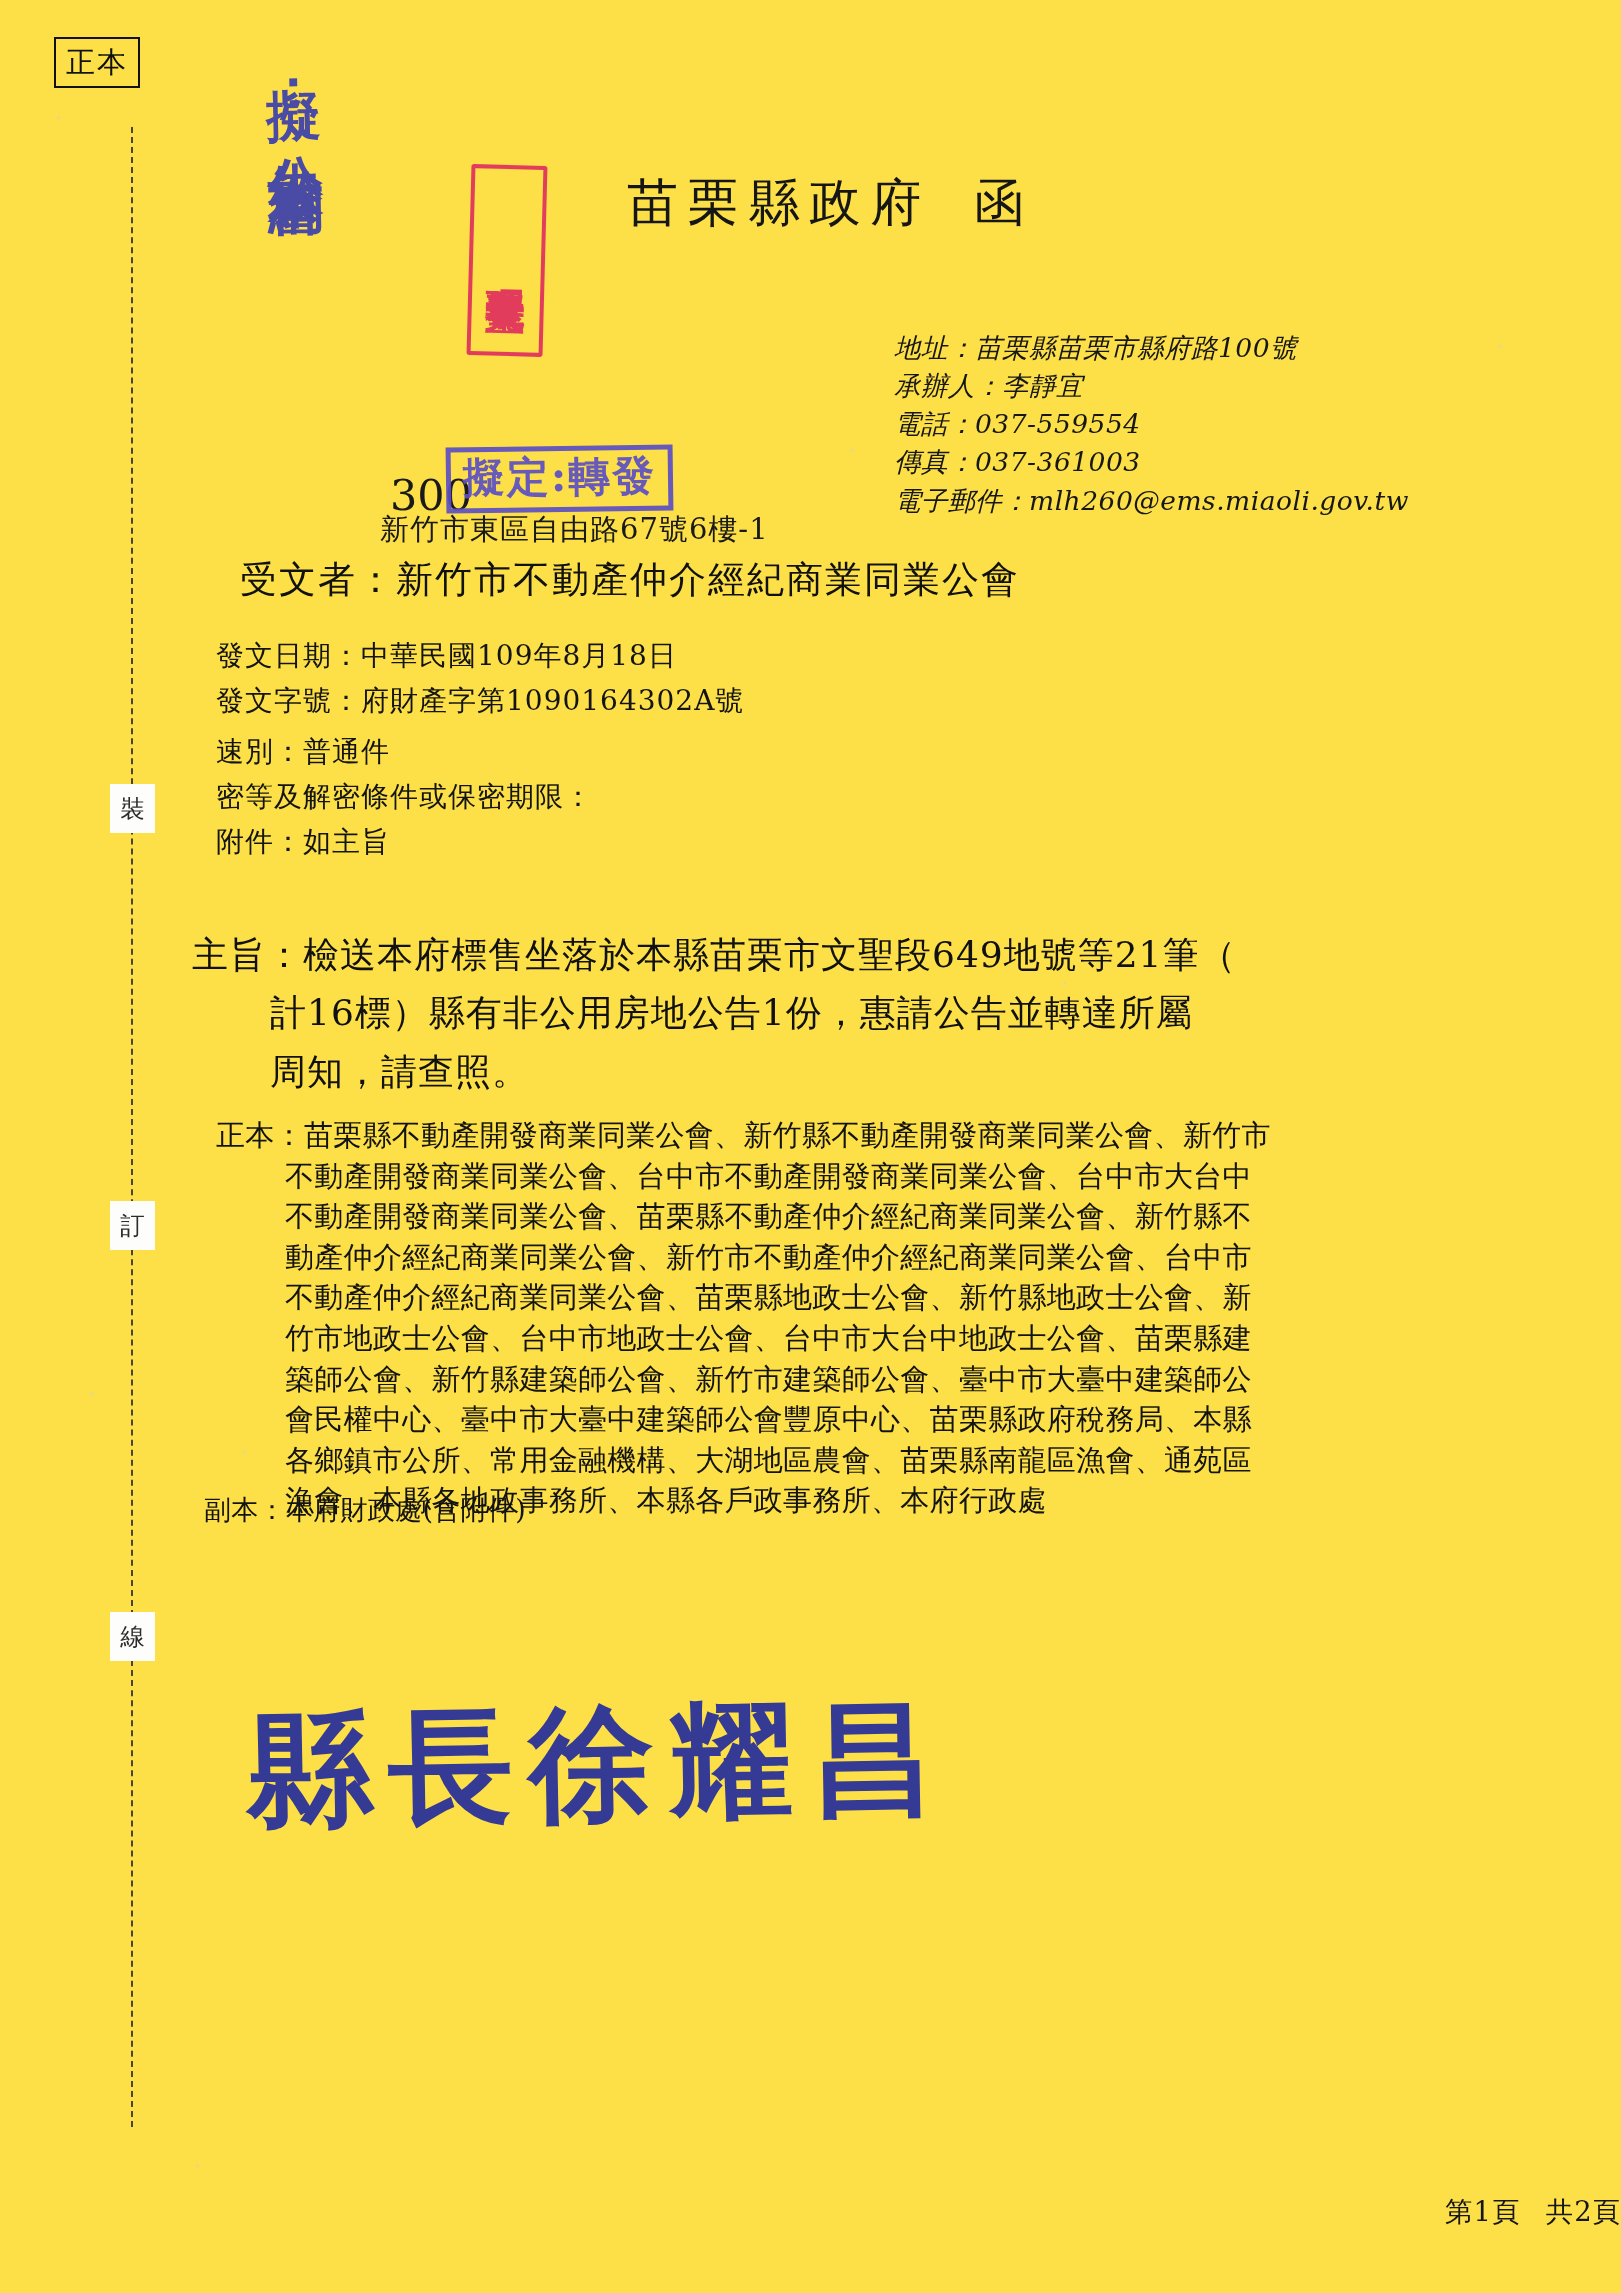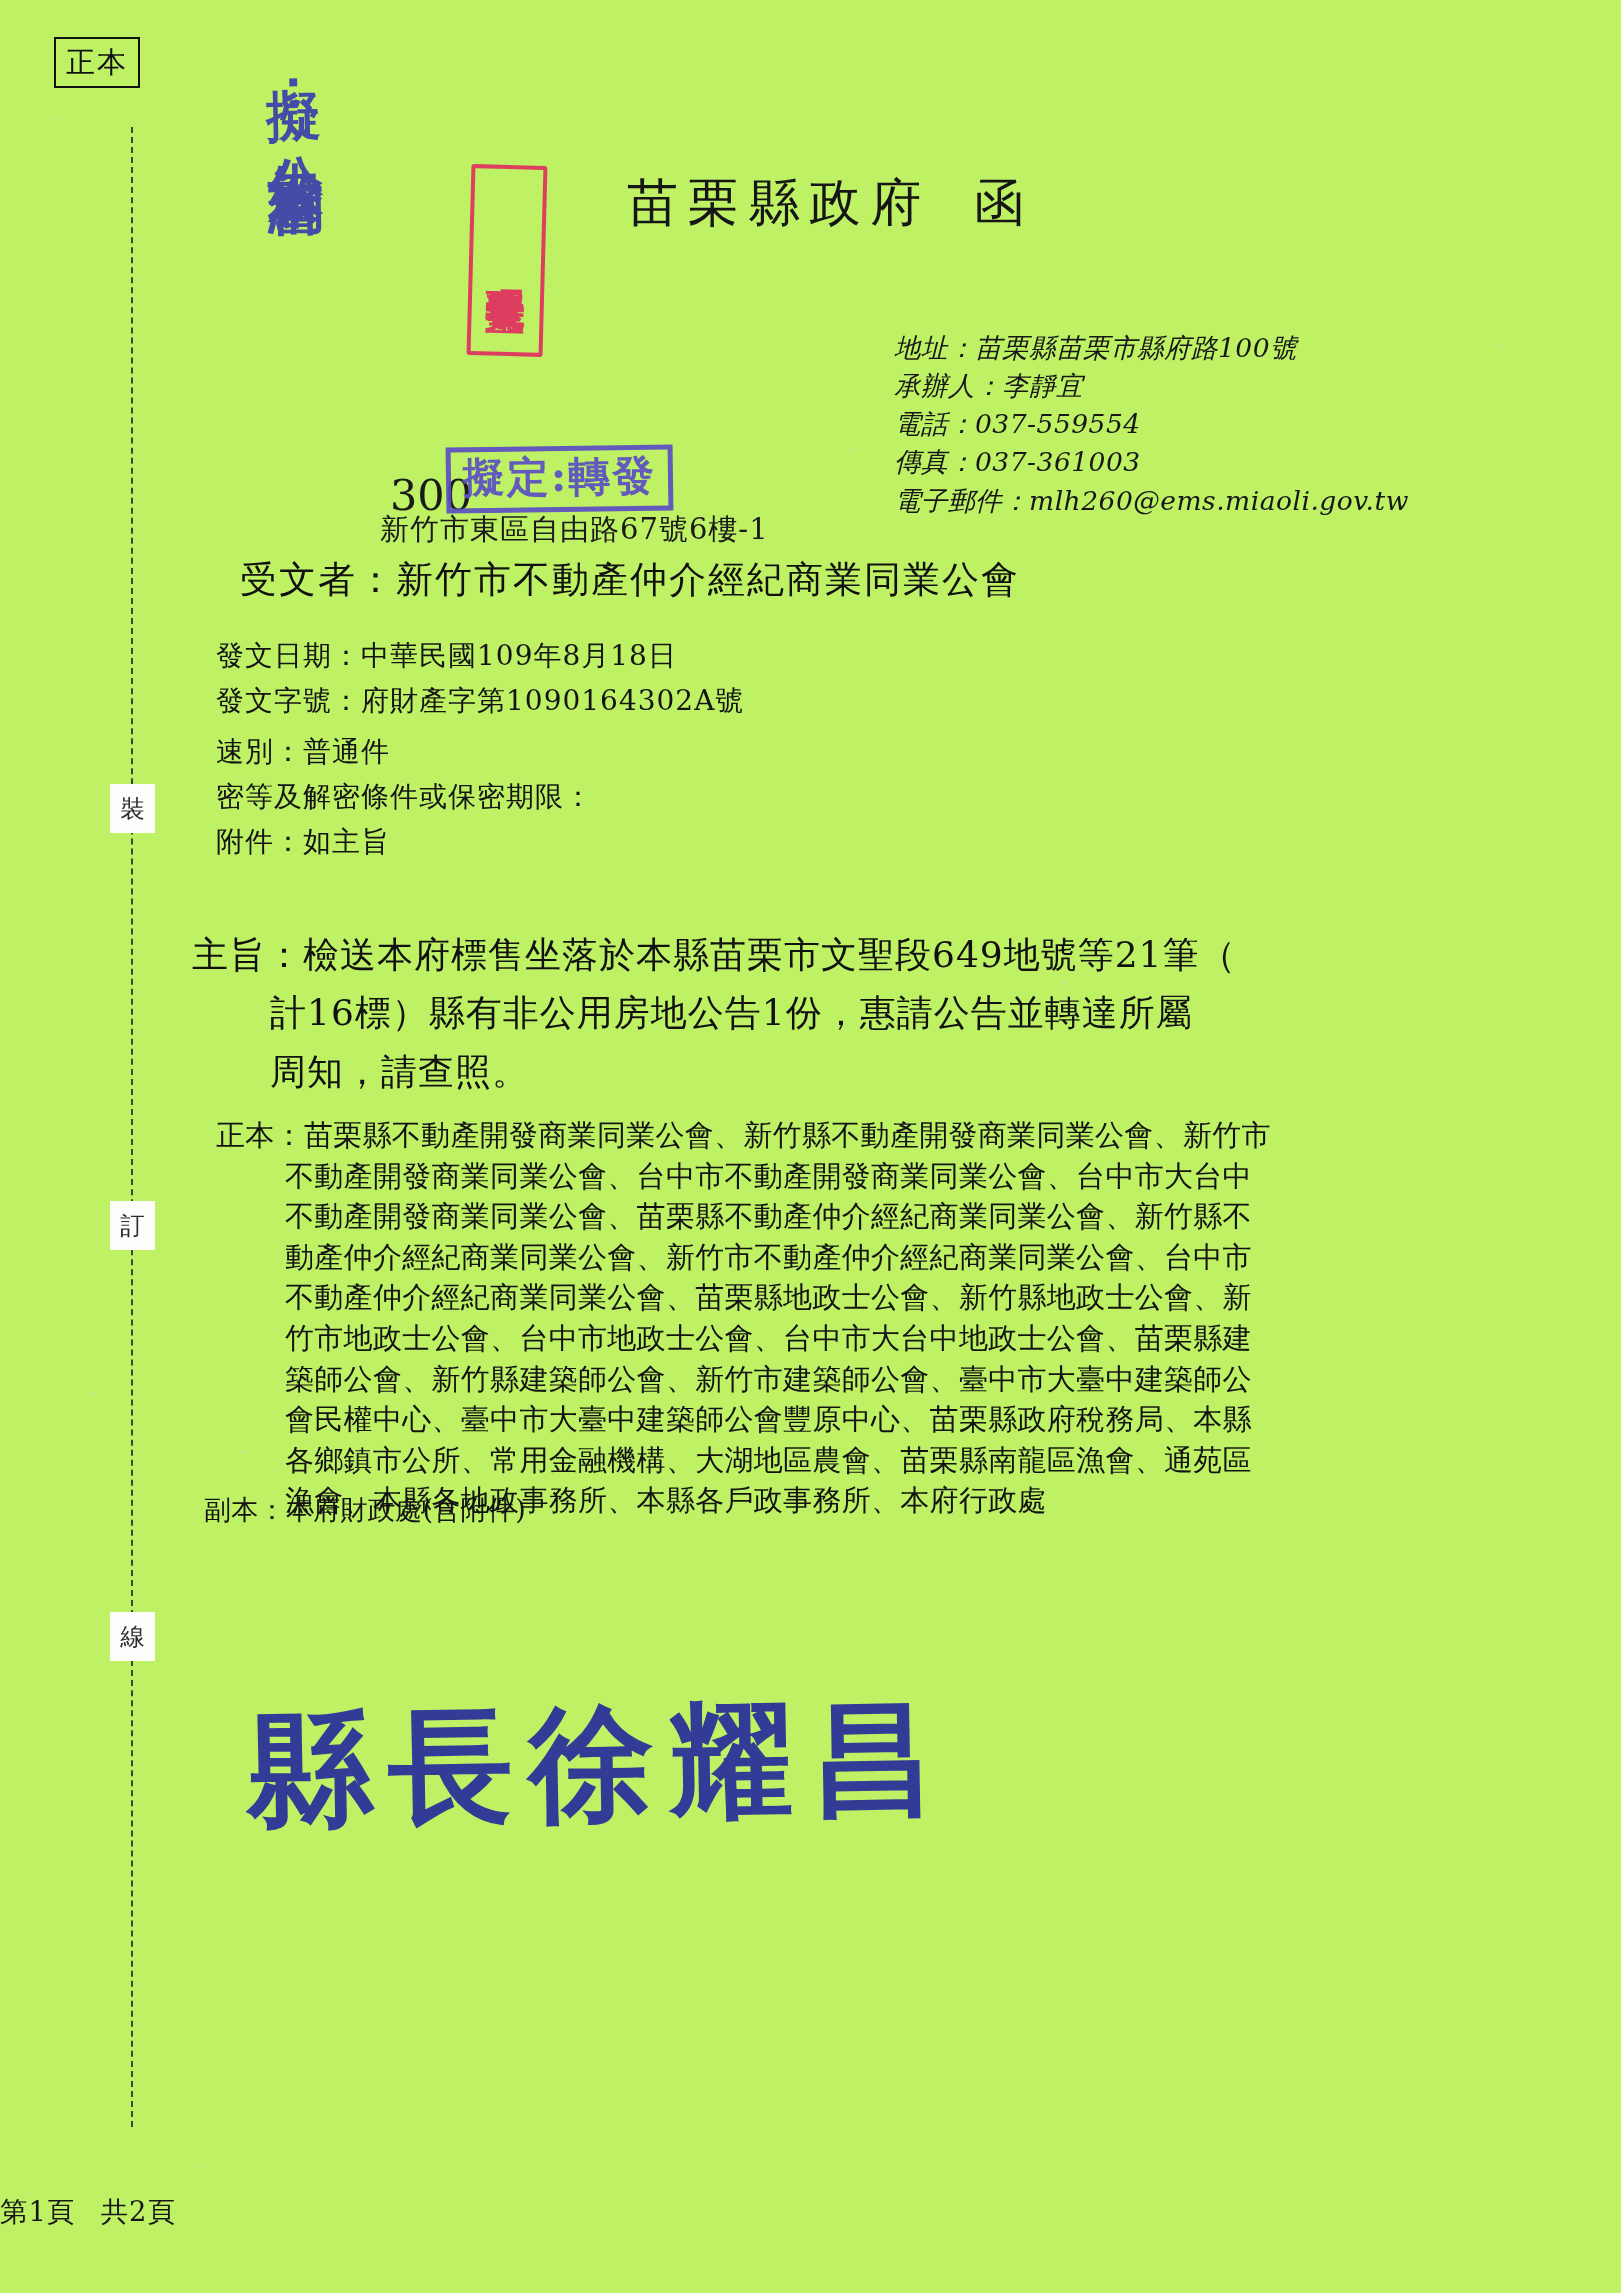--- a/index.html
+++ b/index.html
@@ -11,21 +11,21 @@
     font-family: "DejaVu Serif", "Liberation Serif", serif;
     color: #111;
     position: relative;
     overflow: hidden;
   }
 
   
   .page {
     position: absolute;
     inset: 0;
-    background: #bef264;
+    background: #fde047;
   }
 
   
   .speckle {
     position: absolute;
     width: 2.9px; height: 2.9px;
     background: #cfcfcf;
     border-radius: 50%;
     opacity: .55;
   }
@@ -253,21 +253,21 @@
     opacity: .95;
     line-height: 1;
   }
 
   
   .footer {
     position: absolute;
     left: 0;
     right: 0;
     top: 2194px;
-    text-align: left;
+    text-align: right;
     font-size: 27.4px;
     letter-spacing: 1px;
     color: #161616;
   }
   .footer .gap { display: inline-block; width: 25.5px; }
 </style>
 </head>
 <body>
 
 <div class="page">

